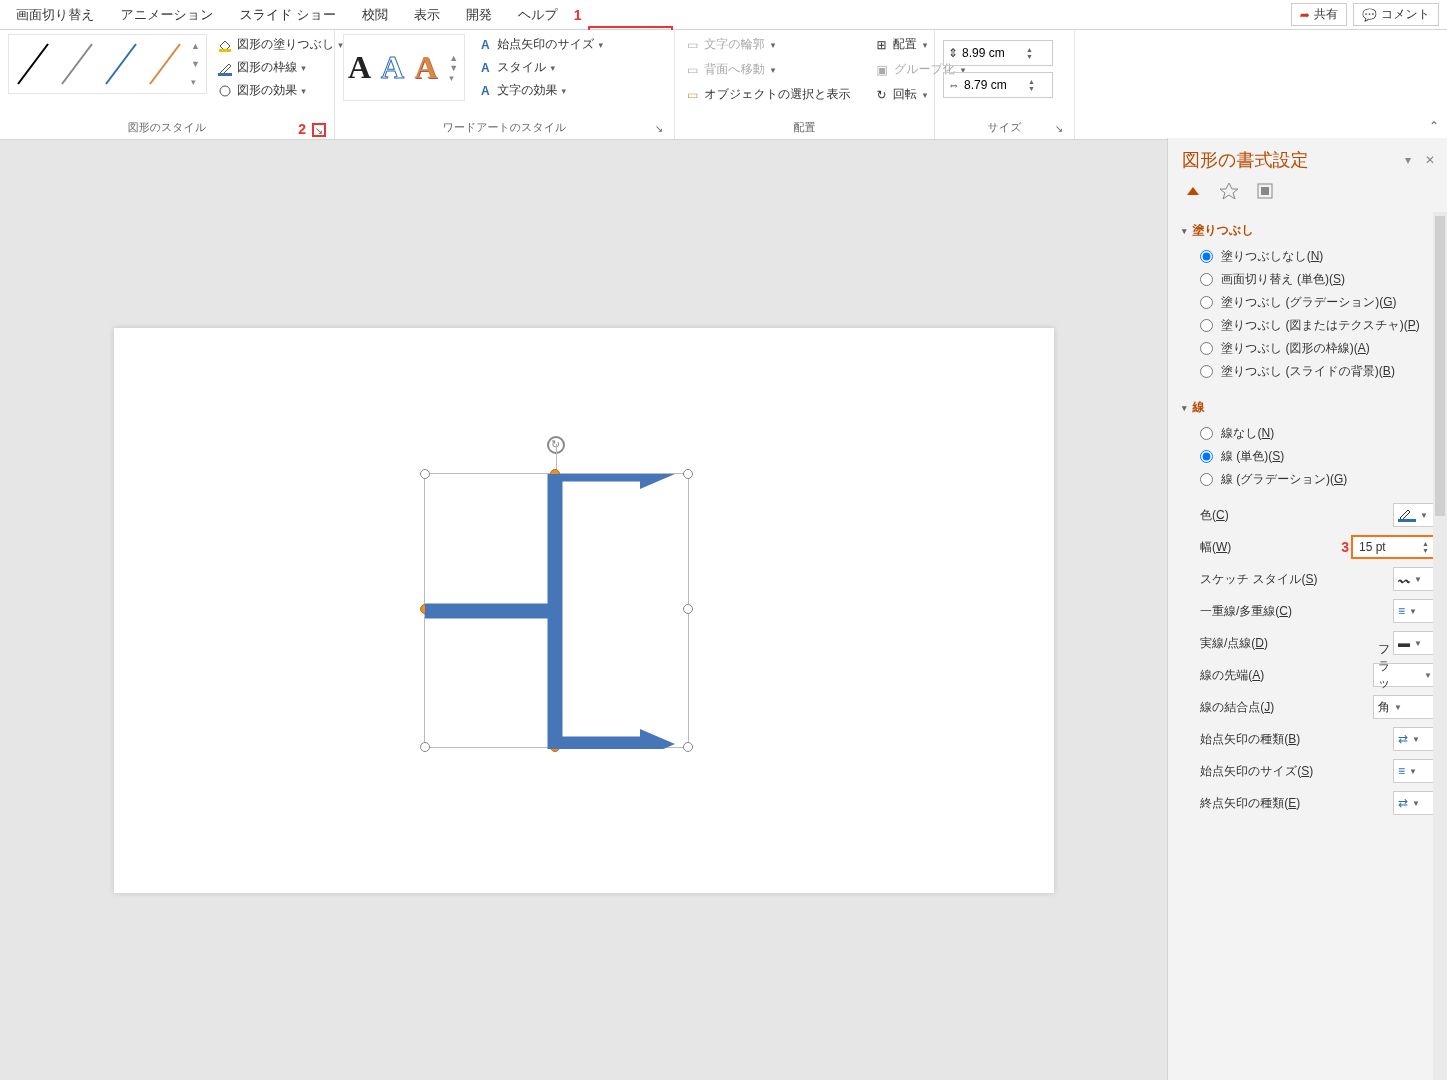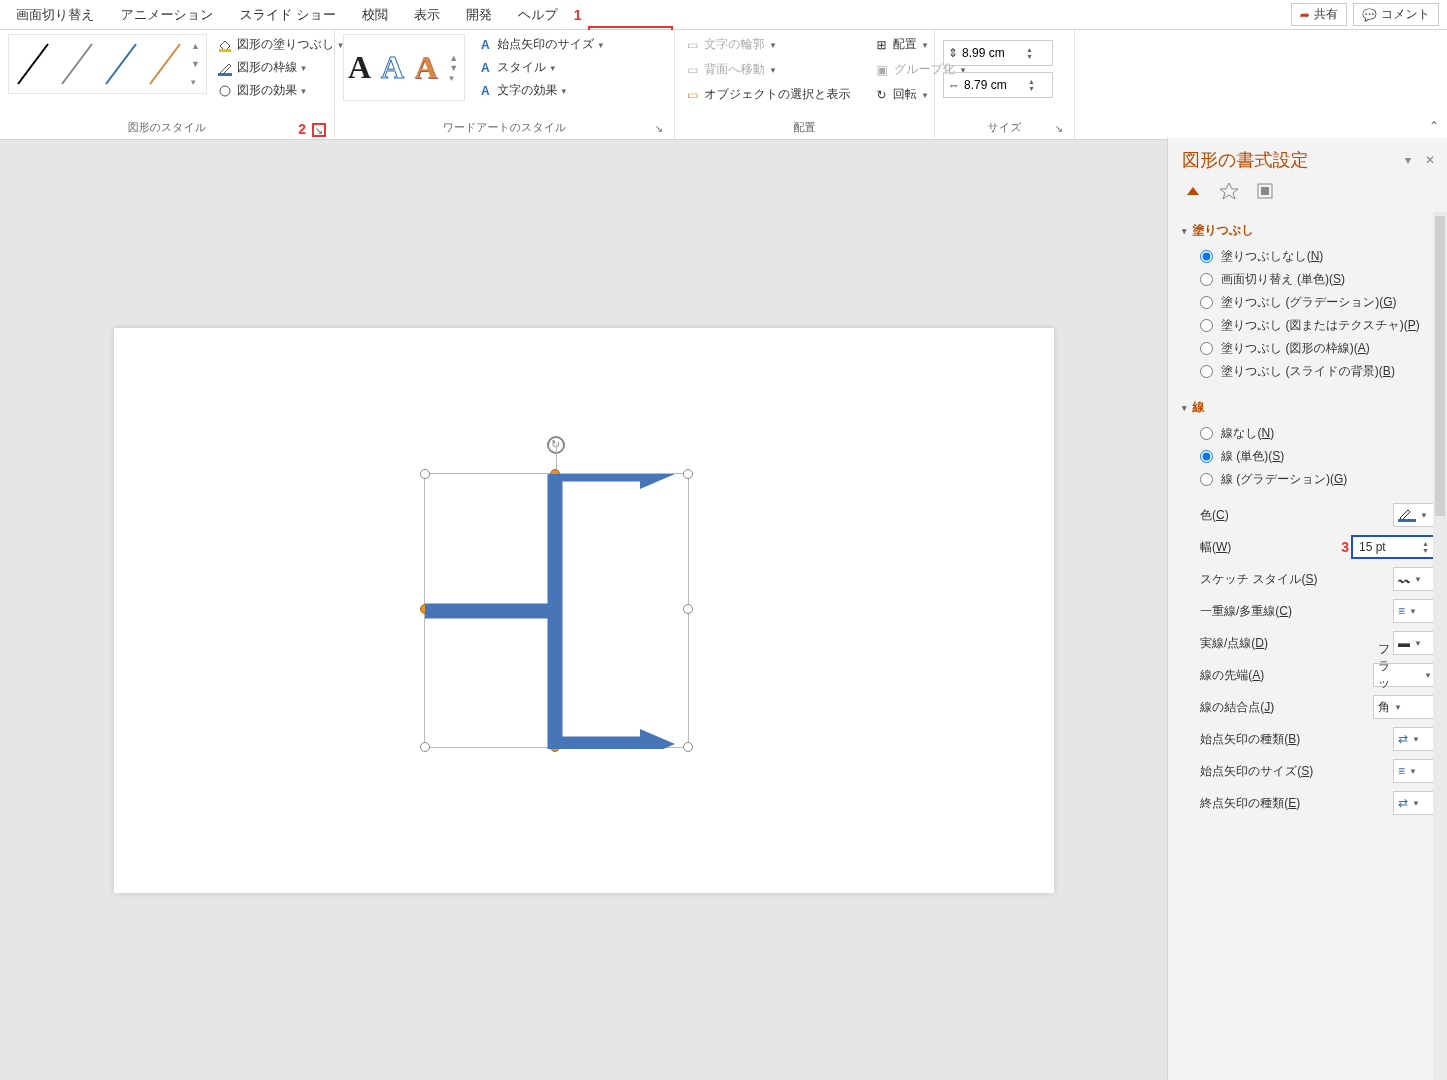--- a/index.html
+++ b/index.html
@@ -64,21 +64,21 @@
   .sect-head .tri { font-size: 9px; color: #666; }
   .radio-row { display: flex; align-items: center; gap: 8px; padding: 3px 0 3px 18px; font-size: 12px; }
   .radio-row input { margin: 0; }
   .u { text-decoration: underline; }
 
   .prop-row { display: flex; align-items: center; justify-content: space-between; padding: 4px 0 4px 18px; font-size: 12px; }
   .prop-row .ctrl { display: flex; align-items: center; gap: 2px; }
   .dd { border: 1px solid #ccc; background: #fff; height: 24px; display: flex; align-items: center; padding: 0 4px; font-size: 12px; gap: 4px; cursor: pointer; }
   .dd .caret { font-size: 8px; color: #666; }
   .num-box { border: 1px solid #ccc; background: #fff; height: 24px; width: 86px; display: flex; align-items: center; padding: 0 6px; font-size: 12px; justify-content: space-between; }
-  .num-box.hl { border: 2px solid #1d4ed8; }
+  .num-box.hl { border: 2px solid #f97316; }
   .slider { width: 56px; height: 4px; background: #ccc; position: relative; }
   .slider .thumb { position: absolute; left: 0; top: -4px; width: 4px; height: 12px; background: #666; }
 
   .pane-scrollbar { position: absolute; right: 0; top: 0; bottom: 0; width: 14px; background: #eaeaea; }
   .pane-thumb { position: absolute; right: 2px; top: 4px; width: 10px; height: 300px; background: #cfcfcf; }
 
   .dropdown-caret::after { content: " ▾"; font-size: 9px; color: #666; }
 </style>
 </head>
 <body>

